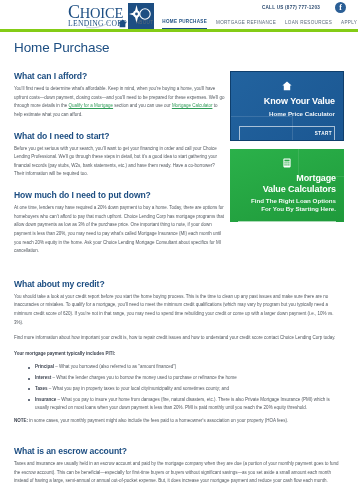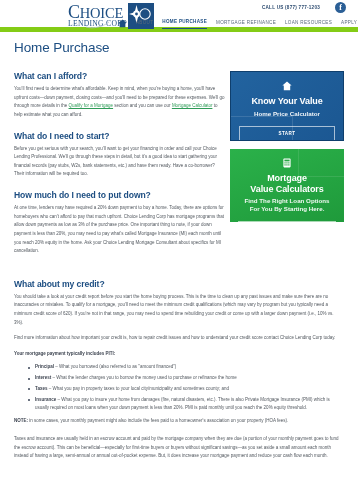--- a/index.html
+++ b/index.html
@@ -13,21 +13,21 @@
     background: #ffffff;
     color: #4a4a4a;
     font-size: 10px;
   }
 
   
   .header {
     position: relative;
     height: 32px;
     background: #ffffff;
-    border-bottom: 5px solid #84cc16;
+    border-bottom: 3px solid #84cc16;
   }
   .logo {
     position: absolute;
     left: 68px;
     top: 3px;
     display: flex;
     align-items: flex-start;
     height: 26px;
   }
   .logo-text { line-height: 1; }
@@ -134,21 +134,21 @@
   
   .sidebar {
     position: absolute;
     right: 0;
     top: 0;
     width: 114px;
   }
   .widget {
     width: 114px;
     padding: 9px 8px 11px 8px;
-    text-align: center;
+    text-align: right;
     color: #fff;
     position: relative;
     overflow: hidden;
   }
   .widget-value {
     background: #1f5d9e;
     background-image: linear-gradient(135deg, #22639f 0%, #1b5792 100%);
     border: 1px solid #0f3f6d;
     height: 70px;
   }
@@ -372,16 +372,17 @@
       <ul class="bullets">
         <li><b>Principal</b><span> – What you borrowed (also referred to as "amount financed")</span></li>
         <li><b>Interest</b><span> – What the lender charges you to borrow the money used to purchase or refinance the home</span></li>
         <li><b>Taxes</b><span> – What you pay in property taxes to your local city/municipality and sometimes county; and</span></li>
         <li><b>Insurance</b><span> – What you pay to insure your home from damages (fire, natural disasters, etc.). There is also Private Mortgage Insurance (PMI) which is usually required on most loans when your down payment is less than 20%. PMI is paid monthly until you reach the 20% equity threshold.</span></li>
       </ul>
 
       <p class="note"><b>NOTE:</b><span> in some cases, your monthly payment might also include the fees paid to a homeowner's association on your property (HOA fees).</span></p>
 
       <div class="spacer-lg"></div>
+      <h2 class="sec">What is an escrow account?</h2>
       <p class="body">Taxes and insurance are usually held in an escrow account and paid by the mortgage company when they are due (a portion of your monthly payment goes to fund the escrow account). This can be beneficial—especially for first-time buyers or buyers without significant savings—as you set aside a small amount each month instead of having a large, semi-annual or annual out-of-pocket expense. But, it does increase your mortgage payment and reduce your cash flow each month.</p>
     </div>
   </div>
 </div>
 
 </body></html>

